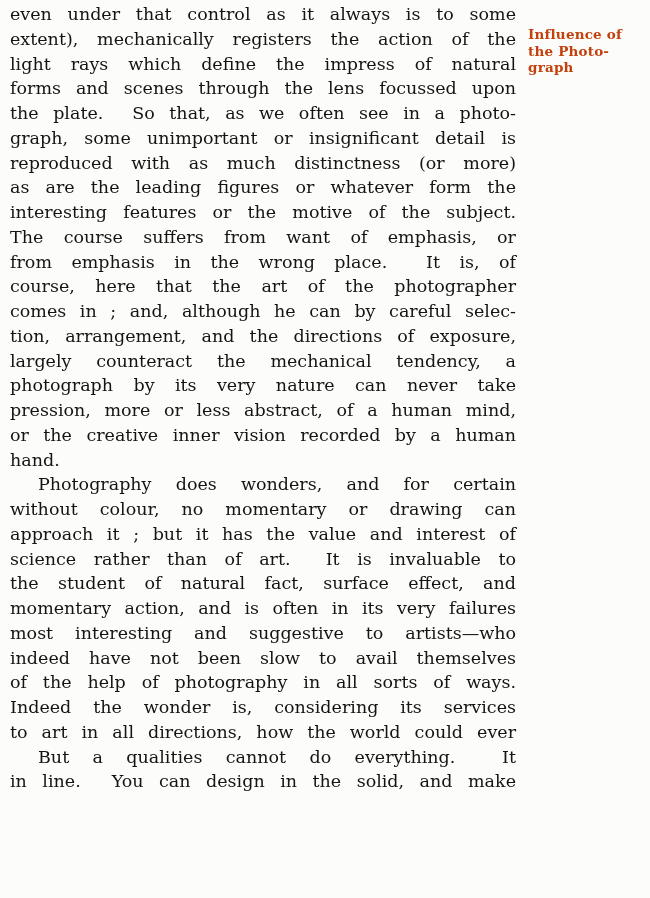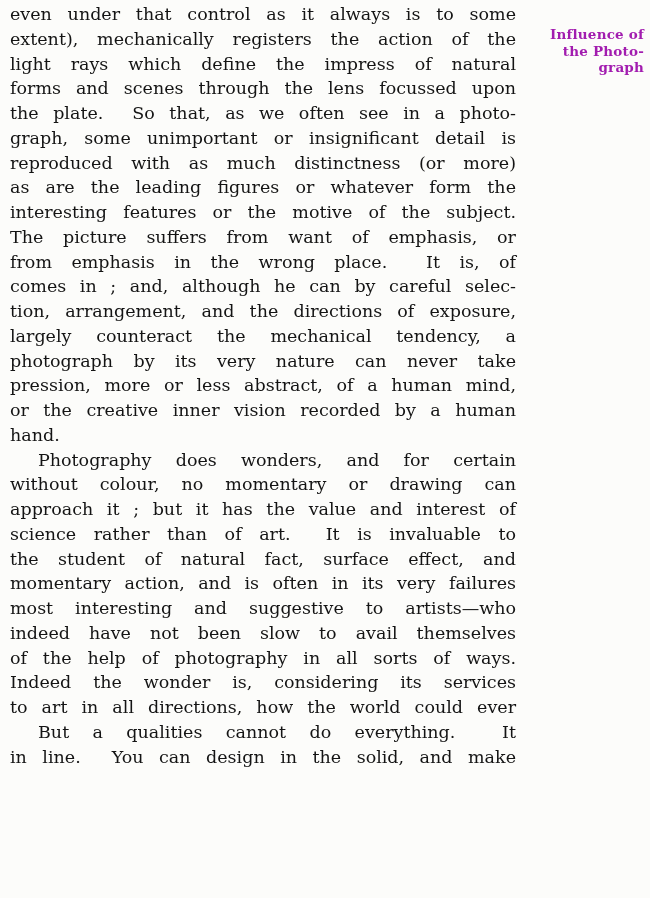--- a/index.html
+++ b/index.html
@@ -41,41 +41,41 @@
   .margin-note {
     position: absolute;
     left: 528px;
     top: 26px;
     width: 116px;
     font-size: 13.5px;
     line-height: 16.5px;
     font-weight: bold;
     white-space: pre-line;
     letter-spacing: 0.2px;
-    color: #a21caf;
-    text-align: right;
+    color: #c2410c;
   }
 </style>
 </head>
 <body>
 
 <div class="page">
   <div class="body-col">
       <div class="paragraph">
         <div class="line">even under that control as it always is to some</div>
         <div class="line">extent), mechanically registers the action of the</div>
         <div class="line">light rays which define the impress of natural</div>
         <div class="line">forms and scenes through the lens focussed upon</div>
         <div class="line">the plate.  So that, as we often see in a photo-</div>
         <div class="line">graph, some unimportant or insignificant detail is</div>
         <div class="line">reproduced with as much distinctness (or more)</div>
         <div class="line">as are the leading figures or whatever form the</div>
         <div class="line">interesting features or the motive of the subject.</div>
-        <div class="line">The picture suffers from want of emphasis, or</div>
+        <div class="line">The course suffers from want of emphasis, or</div>
         <div class="line">from emphasis in the wrong place.  It is, of</div>
+        <div class="line">course, here that the art of the photographer</div>
         <div class="line">comes in ; and, although he can by careful selec-</div>
         <div class="line">tion, arrangement, and the directions of exposure,</div>
         <div class="line">largely counteract the mechanical tendency, a</div>
         <div class="line">photograph by its very nature can never take</div>
         <div class="line">pression, more or less abstract, of a human mind,</div>
         <div class="line">or the creative inner vision recorded by a human</div>
         <div class="line noexpand">hand.</div>
       </div>
       <div class="paragraph">
         <div class="line indent">Photography does wonders, and for certain</div>

